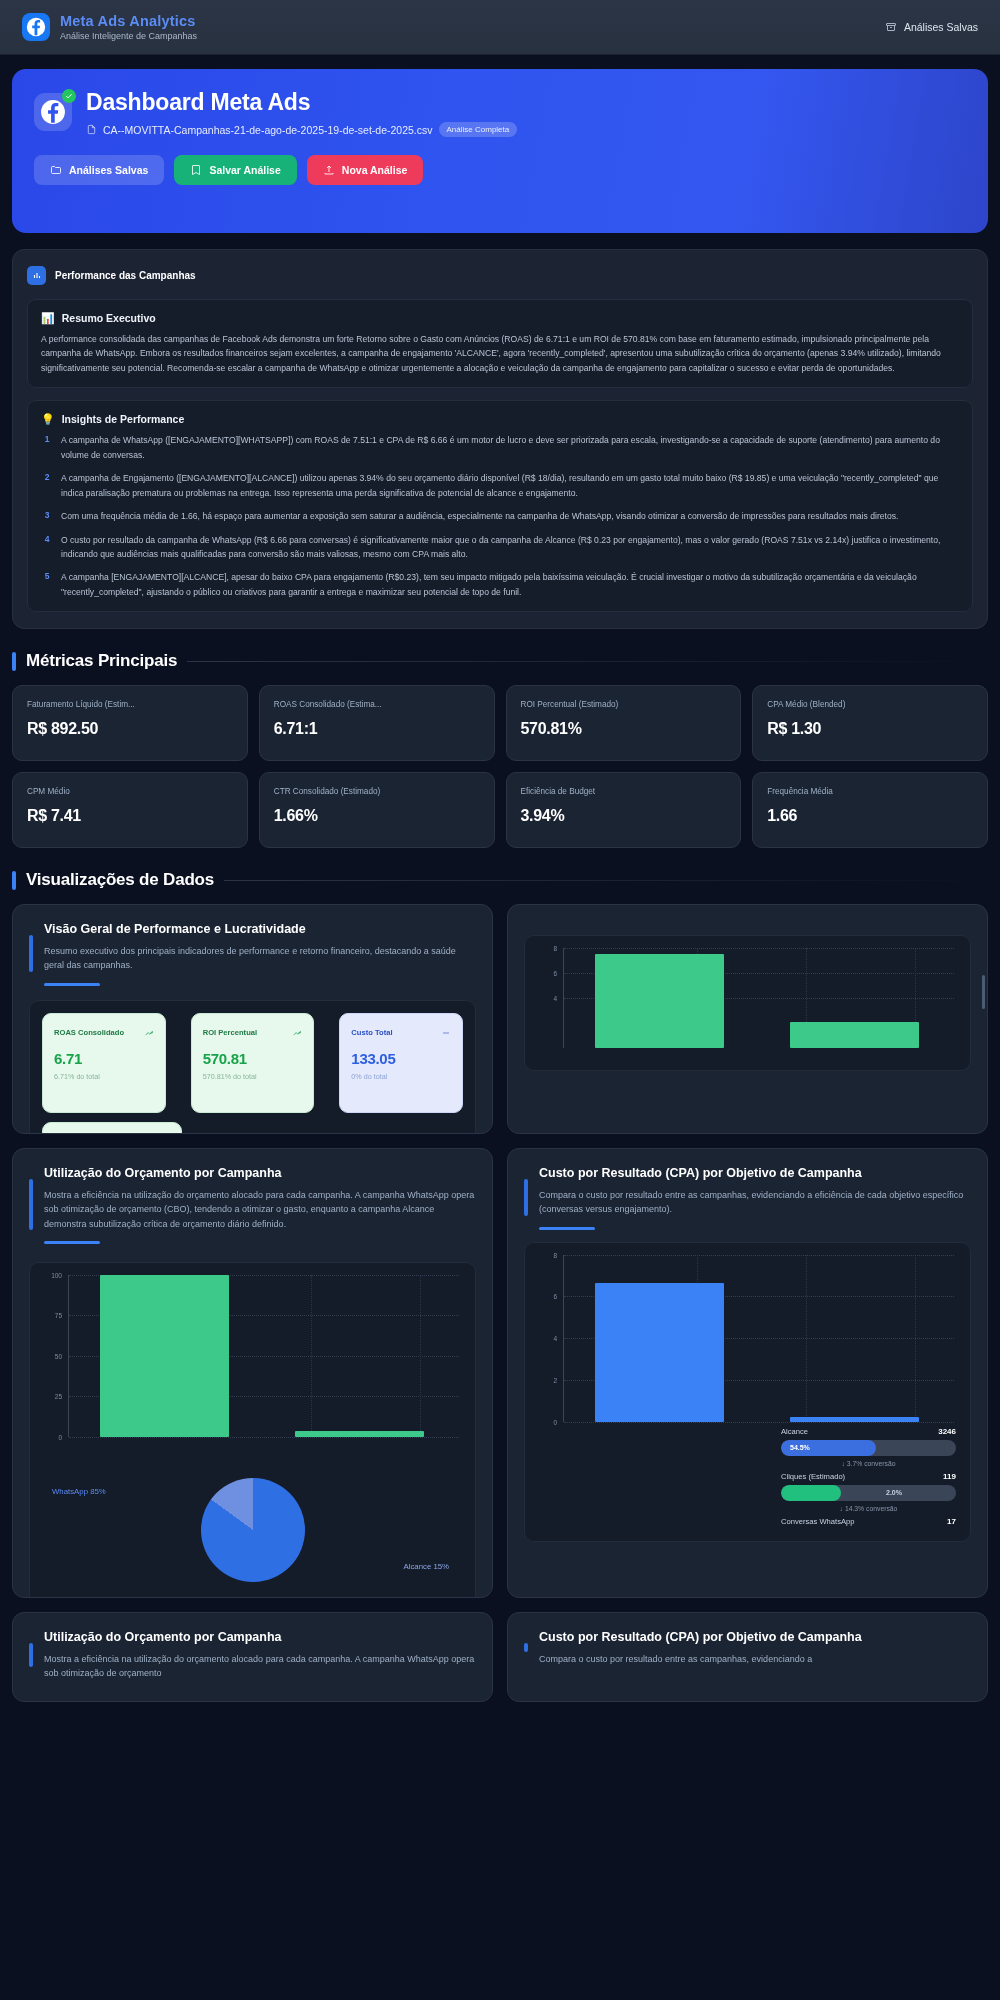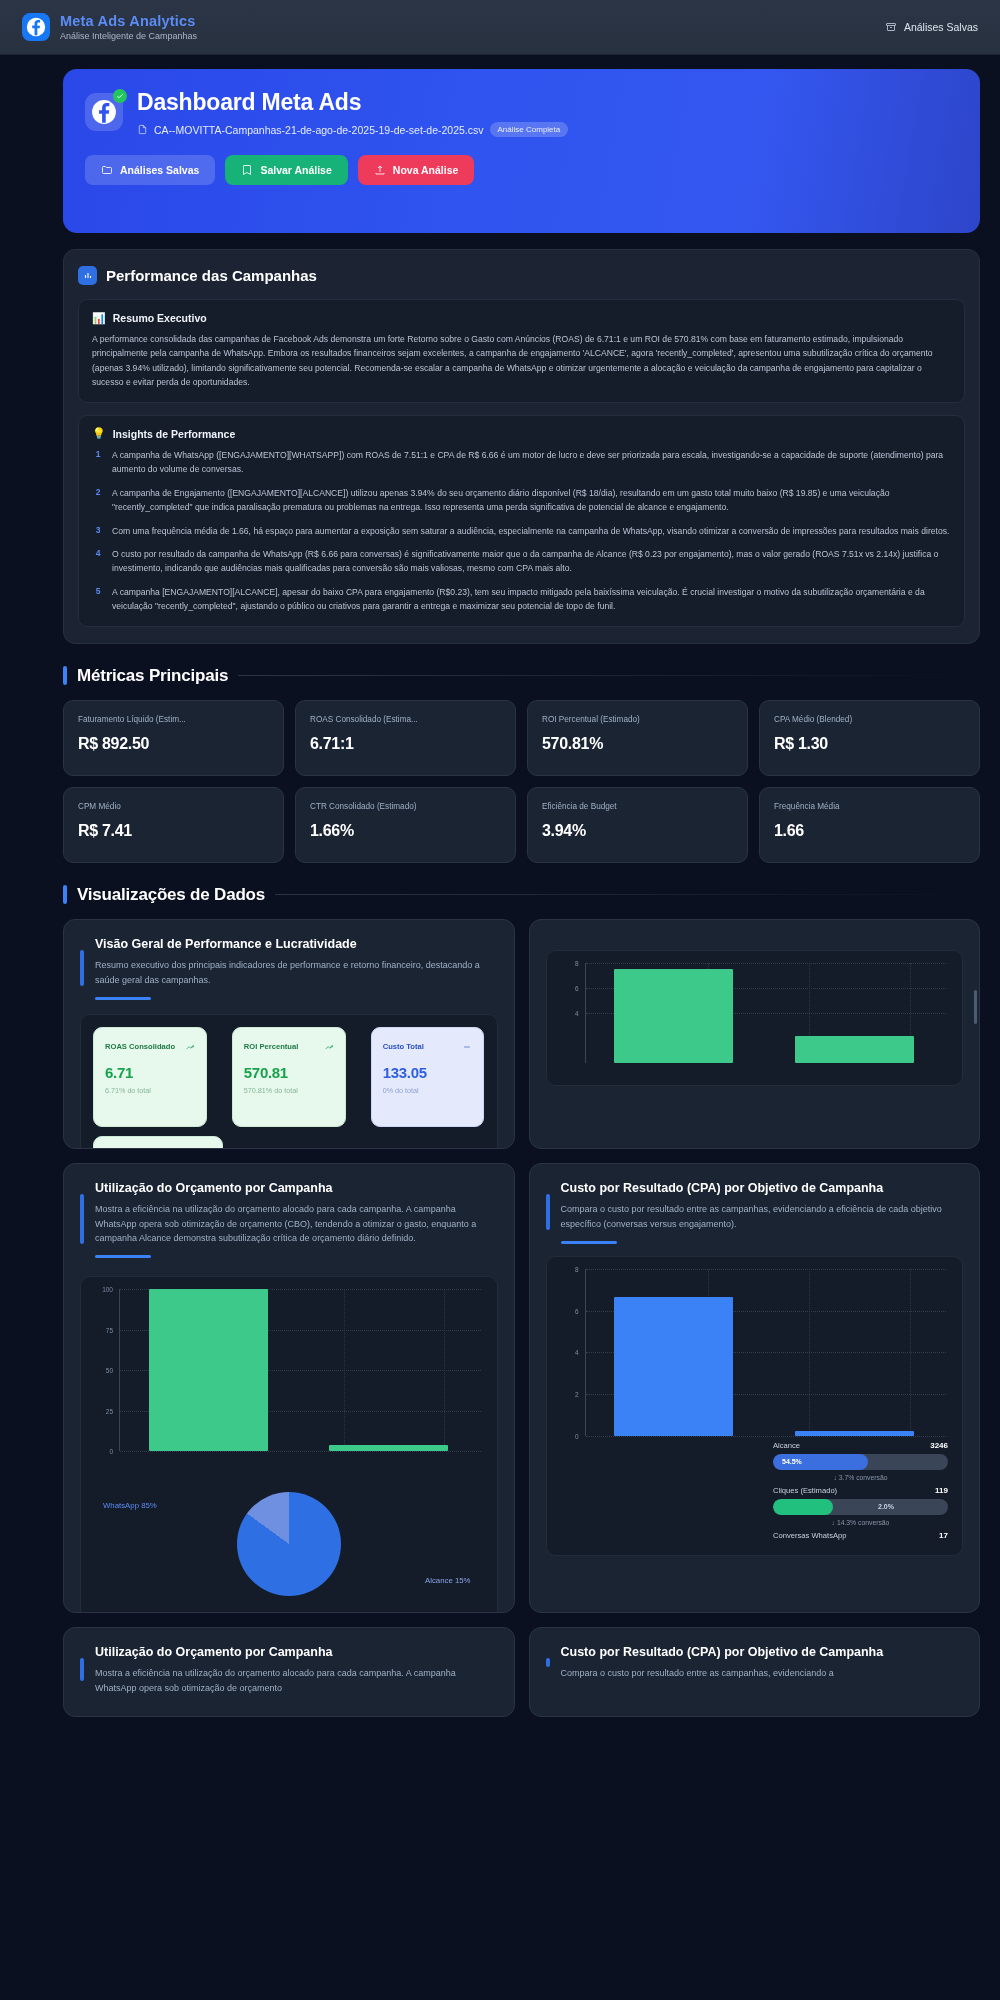--- a/index.html
+++ b/index.html
@@ -28,21 +28,21 @@
   }
   .fb-logo svg { width: 20px; height: 20px; }
   .brand-text { line-height: 1.15; }
   .brand-title { font-size: 14.5px; font-weight: 700; color: #5b8cf5; letter-spacing: .2px; }
   .brand-sub { font-size: 9px; color: #aab6c8; margin-top: 1px; }
   .topbar-right { margin-left: auto; display: flex; align-items: center; gap: 7px;
     font-size: 10.5px; color: #dde5f0; }
   .topbar-right svg { width: 12px; height: 12px; stroke: #c6d2e2; fill: none; stroke-width: 1.6; }
 
   
-  .page { padding: 0 20px; margin-left: 43px; }
+  .page { padding: 0 12px; }
   .hero {
     margin: 14px 0 0 0;
     border-radius: 14px;
     background: linear-gradient(100deg, #2a48e8 0%, #2f54ef 45%, #3457f0 75%, #2d45c9 100%);
     padding: 20px 22px 20px 22px;
     position: relative; overflow: hidden;
     height: 164px;
   }
   .hero-row { display: flex; align-items: flex-start; gap: 14px; }
   .hero-badge {
@@ -83,21 +83,21 @@
     background: #1c2433;
     border: 1px solid #27303f;
     padding: 16px 14px;
   }
   .panel-head { display: flex; align-items: center; gap: 9px; margin-bottom: 14px; }
   .panel-head .ico {
     width: 19px; height: 19px; border-radius: 5px; background: #2f6fe4;
     display: flex; align-items: center; justify-content: center; flex: none;
   }
   .panel-head .ico svg { width: 12px; height: 12px; }
-  .panel-head-title { font-size: 15px; font-weight: 700; color: #fff; }
+  .panel-head-title { font-size: 10px; font-weight: 700; color: #fff; }
 
   .subcard {
     background: #151d2b; border: 1px solid #242e3e;
     border-radius: 9px; padding: 12px 13px; margin-bottom: 12px;
   }
   .subcard-title {
     display: flex; align-items: center; gap: 7px;
     font-size: 10.5px; font-weight: 700; color: #f0f4fa; margin-bottom: 8px;
   }
   .subcard-title .emoji { font-size: 11px; line-height: 1; }

